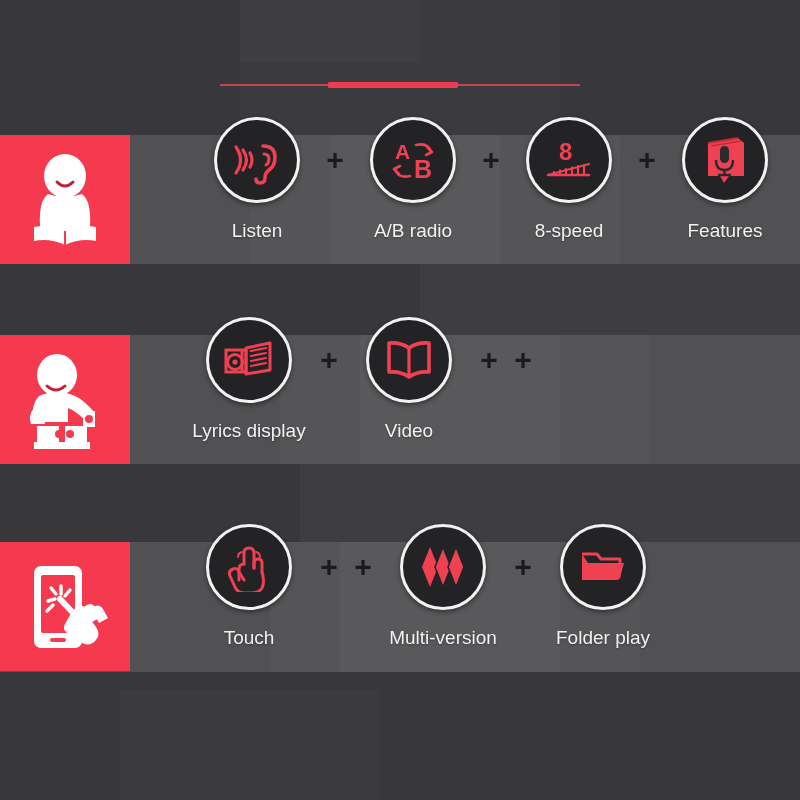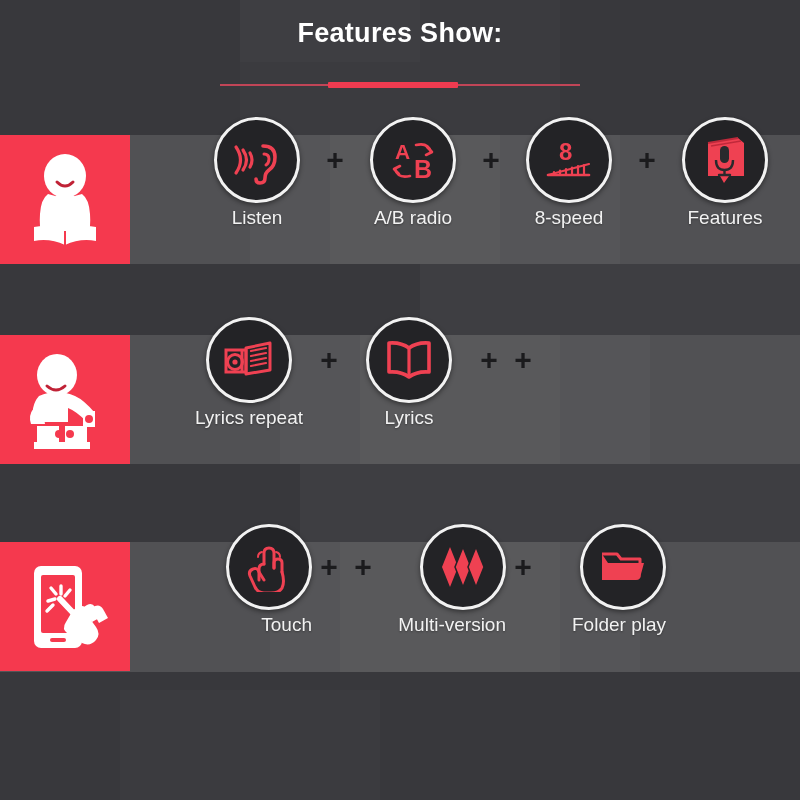--- a/index.html
+++ b/index.html
@@ -68,21 +68,21 @@
   .circle{
     width:86px;height:86px;border-radius:50%;
     background:#232326;
     border:3px solid #f2f2f2;
     box-sizing:border-box;
     display:flex;align-items:center;justify-content:center;
     box-shadow:0 2px 5px rgba(0,0,0,.45);
   }
   .circle svg{display:block;}
   .feat-label{
-    margin-top:4px;
+    margin-top:17px;
     color:#f2f2f2;
     font-size:19px;
     white-space:nowrap;
     text-shadow:0 1px 2px rgba(0,0,0,.35);
   }
   .plus{
     flex:0 0 auto;
     width:34px;
     color:#1b1b1d;
     font-size:30px;
@@ -90,38 +90,37 @@
     line-height:86px;
     text-align:center;
     height:86px;
   }
   
   .features.f1{left:196px;}
   .features.f2{left:186px;}
   .features.f3{left:186px;}
   .features.f1 .feat{width:122px;}
   .features.f2 .feat{width:126px;}
-  .features.f3 .feat{width:126px;align-items:flex-end;}
+  .features.f3 .feat{width:126px;}
 </style>
 </head>
 <body>
 
 <div id="page">
 
   <div class="bg-tex" style="left:0;top:0;width:240px;height:135px;"></div>
   <div class="bg-tex2" style="left:240px;top:0;width:180px;height:62px;"></div>
   <div class="bg-tex" style="left:560px;top:0;width:240px;height:135px;"></div>
   <div class="bg-tex" style="left:0;top:264px;width:420px;height:71px;"></div>
   <div class="bg-tex2" style="left:420px;top:264px;width:380px;height:71px;"></div>
   <div class="bg-tex" style="left:0;top:464px;width:300px;height:78px;"></div>
   <div class="bg-tex2" style="left:300px;top:464px;width:500px;height:78px;"></div>
   <div class="bg-tex" style="left:0;top:672px;width:800px;height:128px;"></div>
   <div class="bg-tex2" style="left:120px;top:690px;width:260px;height:110px;opacity:.35"></div>
 
-  <div class="title">Features Show:</div>
 
   <div class="divider">
     <div class="thin"></div>
     <div class="thick"></div>
   </div>
 
   <div class="row r1">
     <div class="row-tex" style="left:130px;top:0;width:120px;height:129px;"></div>
     <div class="row-tex-l" style="left:330px;top:0;width:170px;height:129px;"></div>
     <div class="row-tex" style="left:620px;top:0;width:180px;height:129px;"></div>
@@ -262,35 +261,35 @@
               <path d="M24 12 L48 7 L48 34 L24 38 Z" fill="none" stroke="#ef4152" stroke-width="3" stroke-linejoin="round"></path>
               <g stroke="#ef4152" stroke-width="2.2" stroke-linecap="round">
                 <path d="M29 15 L44 12"></path>
                 <path d="M29 20 L44 17"></path>
                 <path d="M29 25 L44 22"></path>
                 <path d="M29 30 L44 27"></path>
               </g>
             </svg>
           </span>
         </div>
-        <div class="feat-label">Lyrics repeat</div>
+        <div class="feat-label">Lyrics display</div>
       </div>
 
       <div class="plus">+</div>
 
       <div class="feat">
         <div class="circle">
           <span>
             <svg width="52" height="46" viewBox="0 0 52 46">
               <path d="M26 11 q-8 -6 -20 -5 L6 35 q12 -1 20 5 q8 -6 20 -5 L46 6 q-12 -1 -20 5 Z" fill="none" stroke="#ef4152" stroke-width="3.6" stroke-linejoin="round"></path>
               <path d="M26 11 L26 40" stroke="#ef4152" stroke-width="3.2"></path>
             </svg>
           </span>
         </div>
-        <div class="feat-label">Lyrics</div>
+        <div class="feat-label">Video</div>
       </div>
 
       <div class="plus">+</div>
 
 
       <div class="plus">+</div>
 
 
     </div>
   </div>

